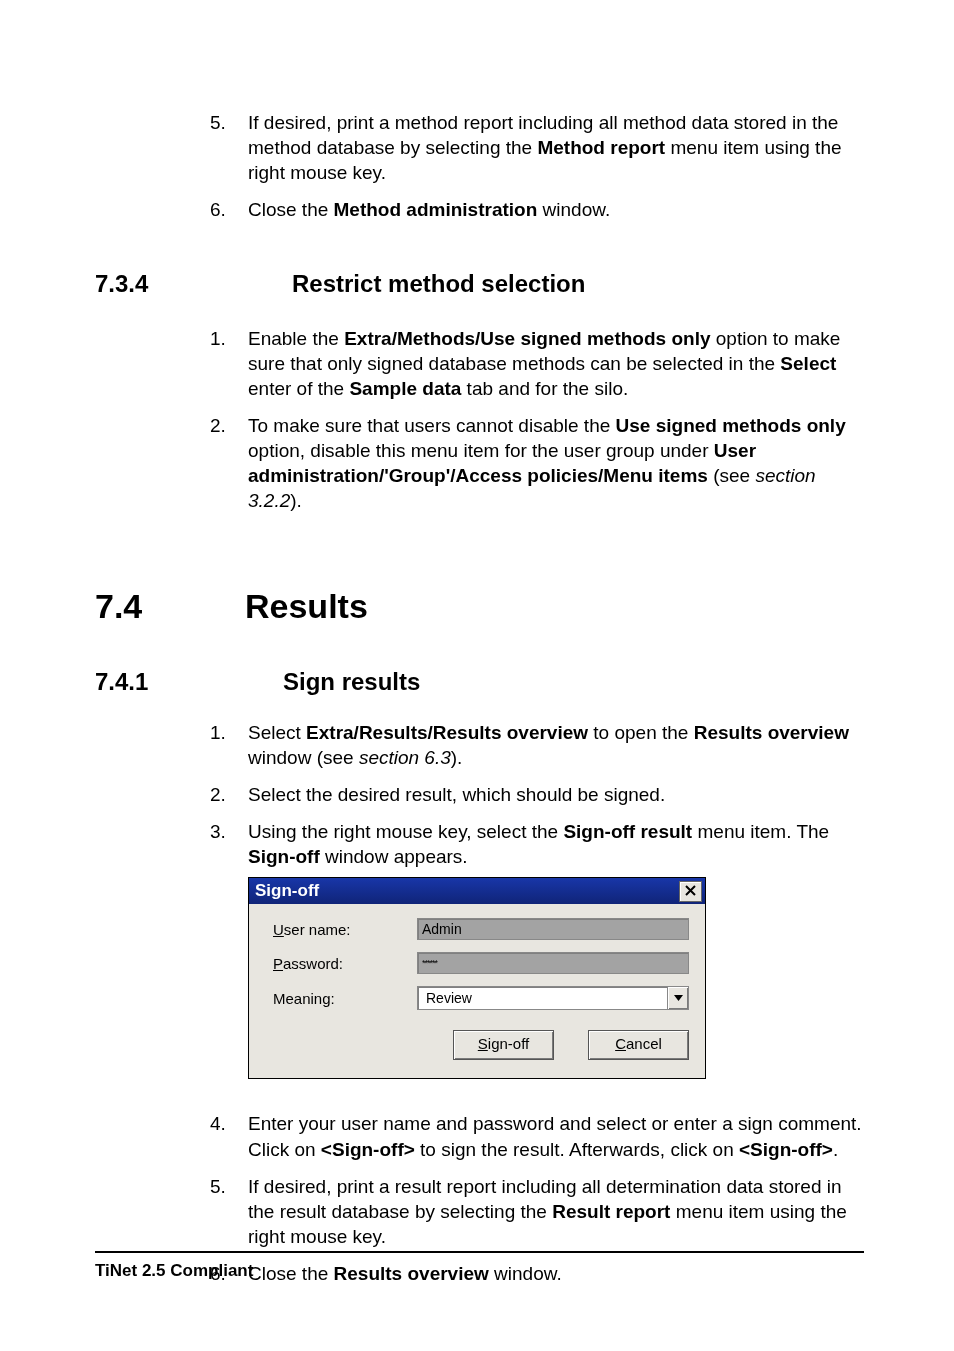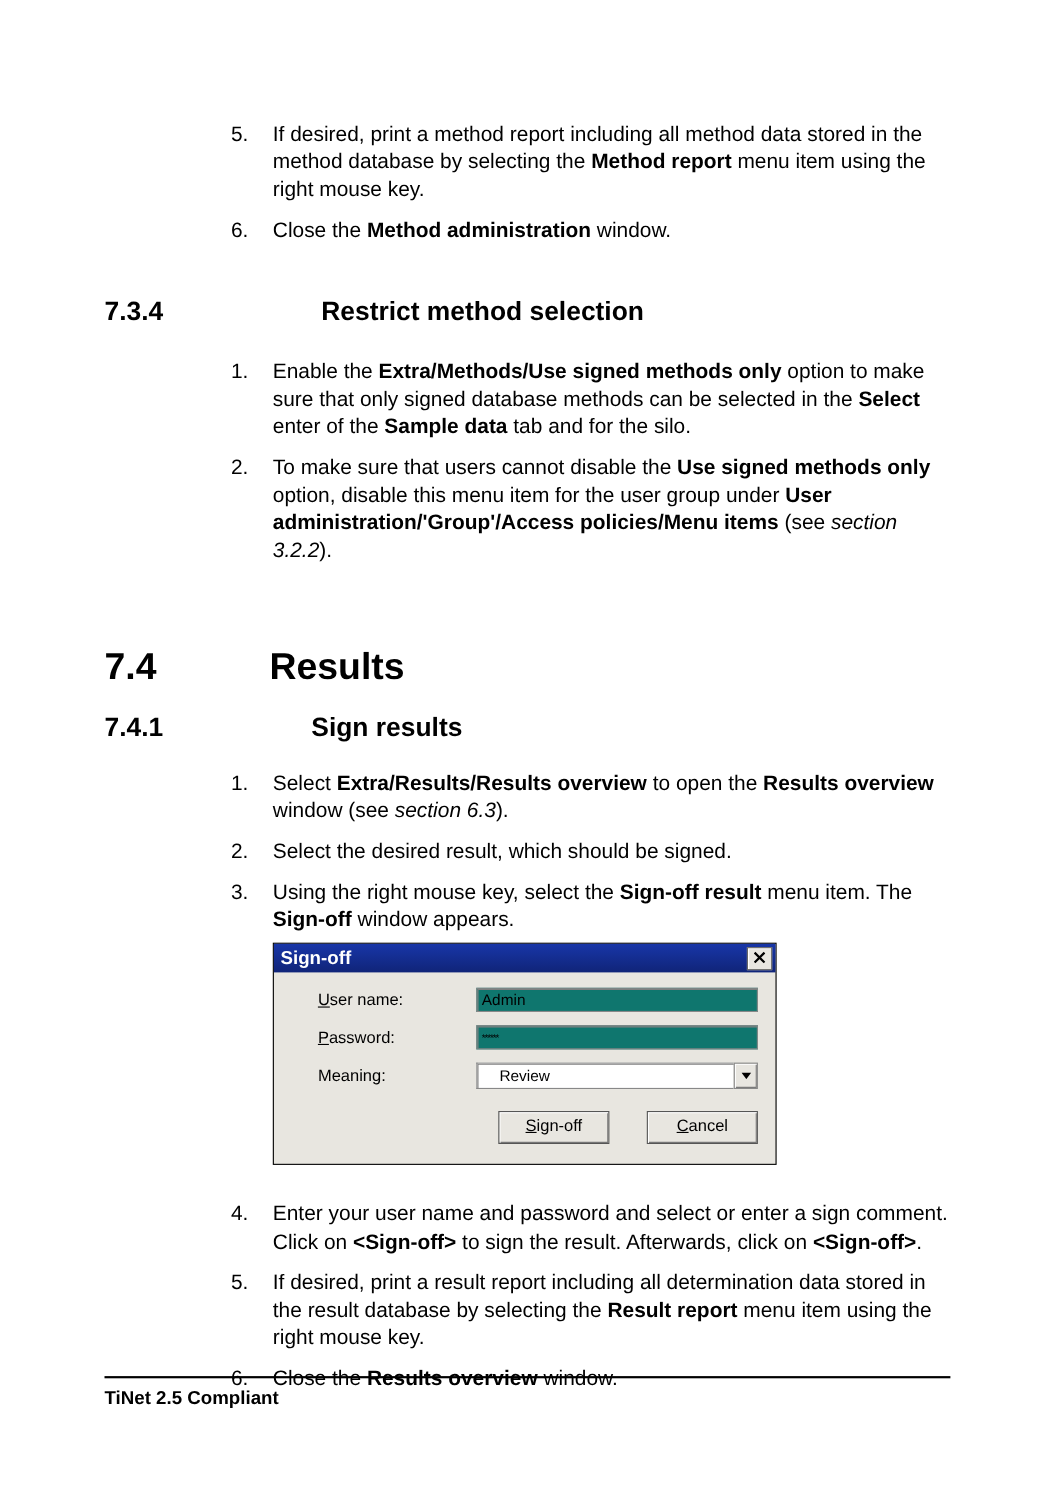--- a/index.html
+++ b/index.html
@@ -49,21 +49,21 @@
     align-items: baseline;
   }
   .h-734 {
     margin-top: 46px;
     margin-bottom: 26px;
     font-size: 24px;
     gap: 47px;
   }
   .h-74 {
     margin-top: 70px;
-    margin-bottom: 18px;
+    margin-bottom: 38px;
     font-size: 34px;
   }
   .h-741 {
     margin-top: 6px;
     margin-bottom: 22px;
     font-size: 24px;
     gap: 38px;
   }
   .h-sec .hnum {
     width: 150px;
@@ -120,48 +120,47 @@
   .dlg-row {
     display: flex;
     align-items: center;
     margin-top: 12px;
   }
   .dlg-row:first-child { margin-top: 2px; }
   .dlg-label {
     width: 144px;
     flex: 0 0 144px;
     font-size: 15px;
-    margin-left: 16px;
   }
   .dlg-label .ul { text-decoration: underline; }
   .dlg-input {
     flex: 1;
     height: 22px;
-    background: #0f766e;
+    background: #a3a3a3;
     border: 1px solid #888;
     box-shadow: inset 1px 1px 0 #808080;
     padding: 0 4px;
     font-family: inherit;
     font-size: 14px;
     line-height: 20px;
     box-sizing: border-box;
   }
   .dlg-select {
     flex: 1;
     display: flex;
     height: 24px;
   }
   .dlg-select .sel-body {
     flex: 1;
     height: 24px;
     background: #fff;
     border: 1px solid #888;
     border-right: none;
     box-shadow: inset 1px 1px 0 #808080;
-    padding: 0 20px;
+    padding: 0 8px;
     line-height: 22px;
     font-size: 14px;
     box-sizing: border-box;
   }
   .dlg-select .sel-btn {
     width: 22px;
     height: 24px;
     background: #e8e6e0;
     border: 1px solid #888;
     box-shadow: inset 1px 1px 0 #fff, inset -1px -1px 0 #7a7a7a;

